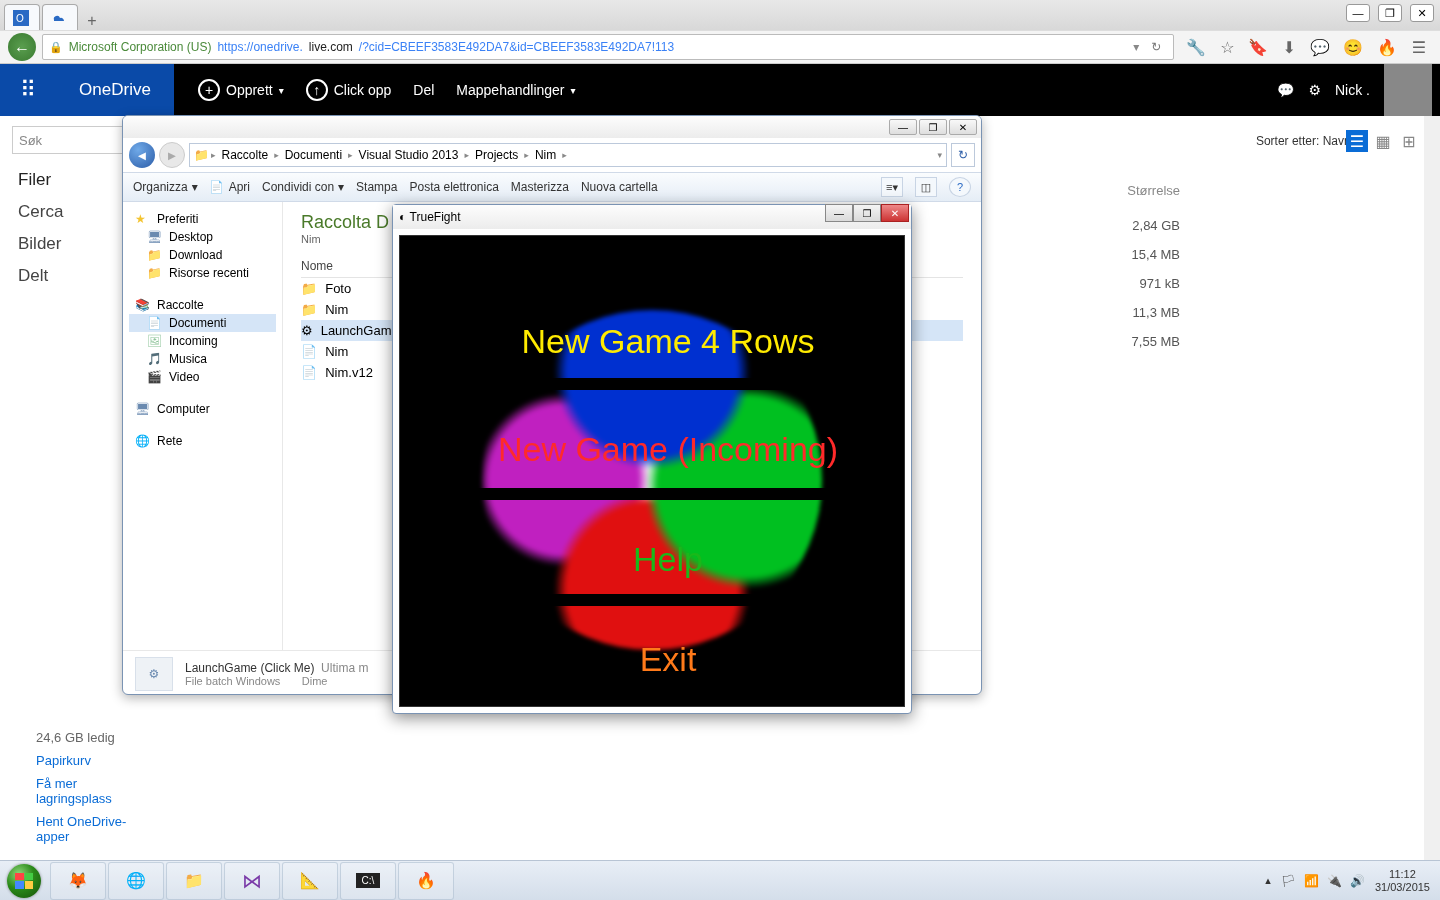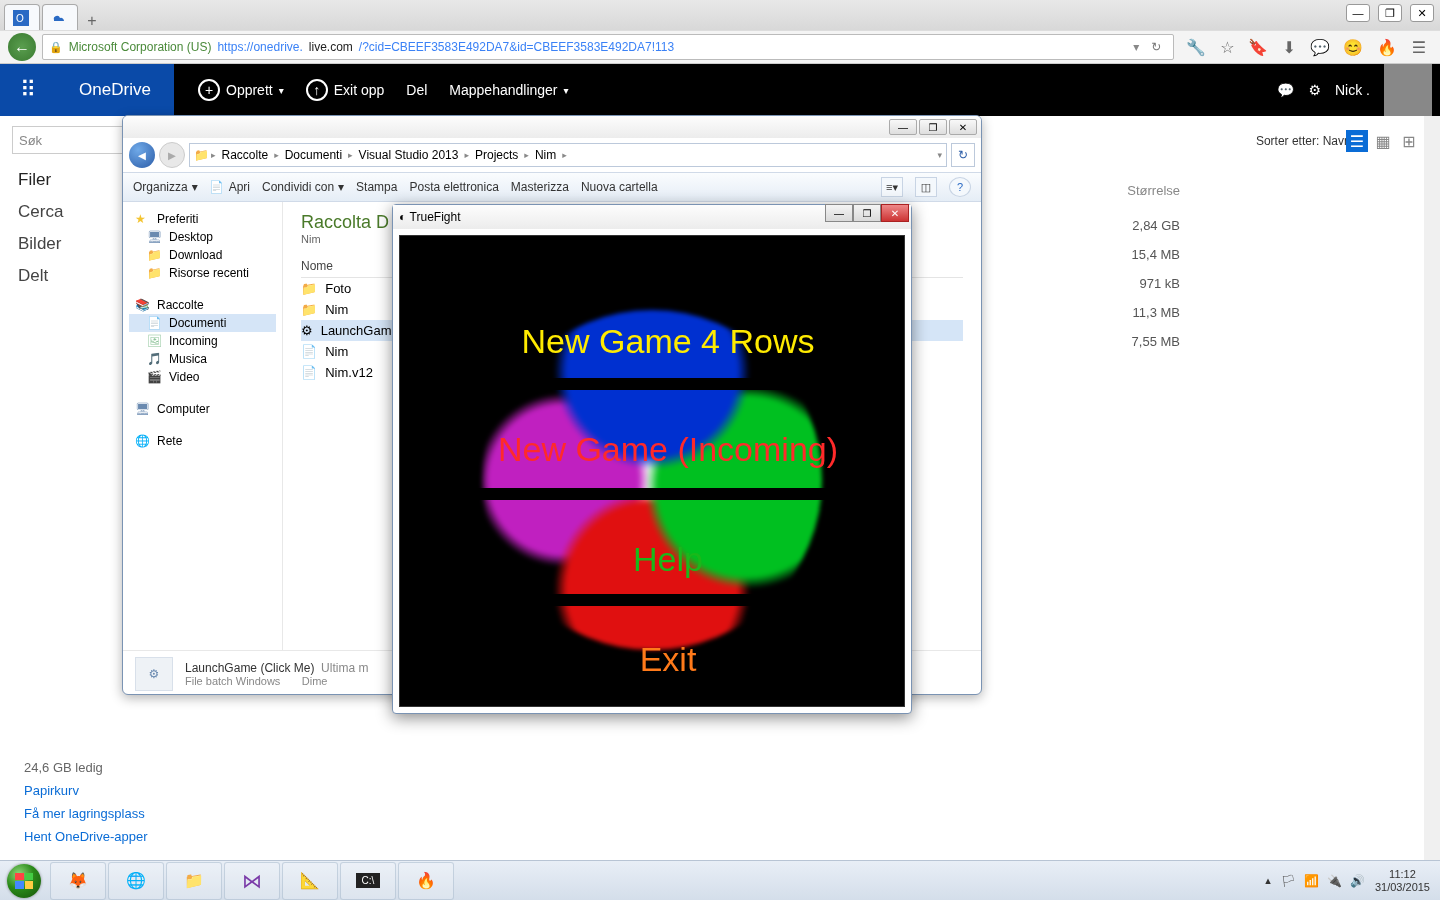--- a/index.html
+++ b/index.html
@@ -34,21 +34,21 @@
 .od-right { margin-left:auto; display:flex; align-items:center; gap:14px; padding-right:8px; font-size:14px;}
 .od-avatar { width:48px; height:52px; background:#888;}
 
 
 .od-body { position:absolute; top:116px; left:0; right:0; bottom:40px; display:flex;}
 .od-left { width:174px; padding:4px 0;}
 .search-box { margin:6px 12px 10px; height:28px; border:1px solid #ccc; display:flex; align-items:center; padding:0 6px; font-size:13px; color:#888;}
 .search-box .mag { margin-left:auto; color:#0a4aa8;}
 .nav-item { padding:6px 18px; font-size:17px; color:#444; cursor:pointer;}
 .nav-item.sel { font-weight:400; color:#222;}
-.left-bottom { position:absolute; bottom:48px; left:0; width:174px; padding:0 24px; font-size:13px; color:#0a6cd6;}
+.left-bottom { position:absolute; bottom:48px; left:0; width:174px; padding:0 36px; font-size:13px; color:#0a6cd6;}
 .left-bottom div { margin:8px 0; cursor:pointer;}
 .left-bottom .grey { color:#666; cursor:default;}
 
 .od-main { flex:1; position:relative; padding:18px 24px;}
 .sort { position:absolute; right:80px; top:18px; font-size:12px; color:#333;}
 .view-toggle { position:absolute; right:20px; top:14px; display:flex; gap:4px;}
 .vt { width:22px; height:22px; border:1px solid transparent; display:flex; align-items:center; justify-content:center; color:#888; cursor:pointer;}
 .vt.active { background:#0a6cd6; color:#fff;}
 .size-col { position:absolute; right:260px; top:60px; font-size:13px; text-align:right; line-height:29px; color:#555;}
 .size-head { color:#888; margin-bottom:6px;}
@@ -185,21 +185,21 @@
   <div class="od-grid">⠿</div>
   <div class="od-brand">OneDrive</div>
   <div class="od-actions">
     <div class="od-action">
         <span class="od-circle">+</span>
         <span>Opprett</span> 
         <span style="font-size:10px">▾</span>
       </div>
     <div class="od-action">
         <span class="od-circle">↑</span>
-        <span>Exit opp</span>
+        <span>Click opp</span>
       </div>
     <div class="od-action">
         <span>Del</span>
       </div>
     <div class="od-action">
         <span>Mappehandlinger</span> 
         <span style="font-size:10px">▾</span>
       </div>
   </div>
   <div class="od-right">

